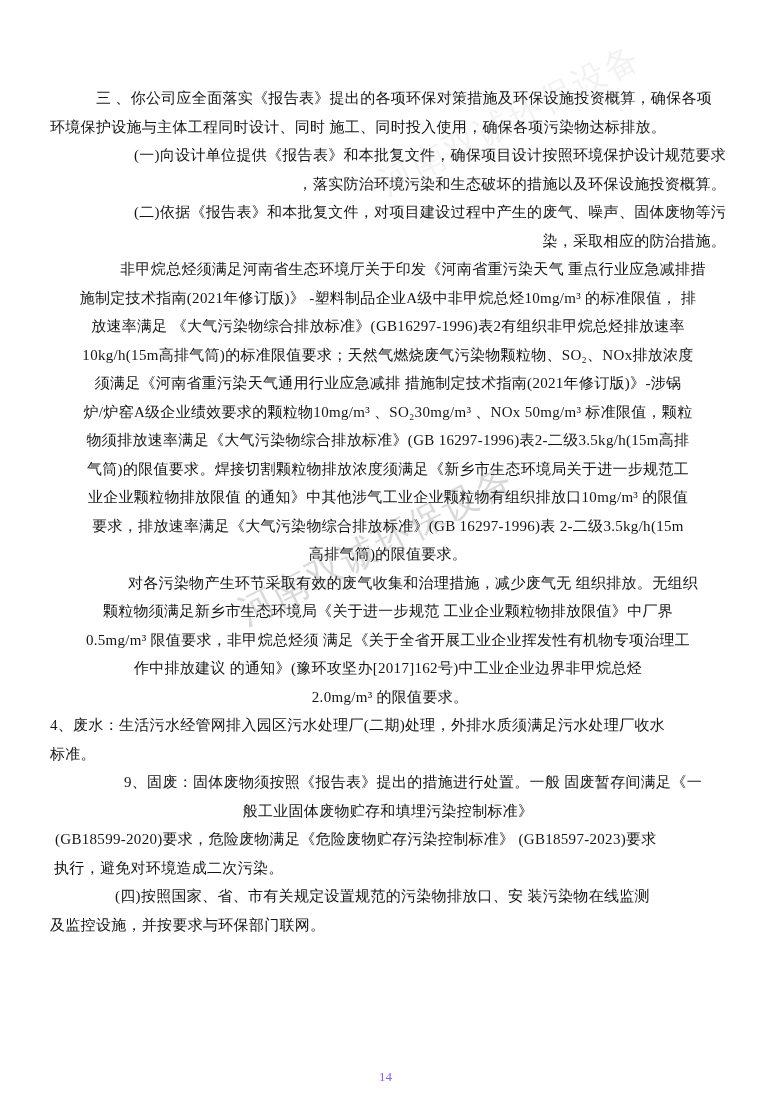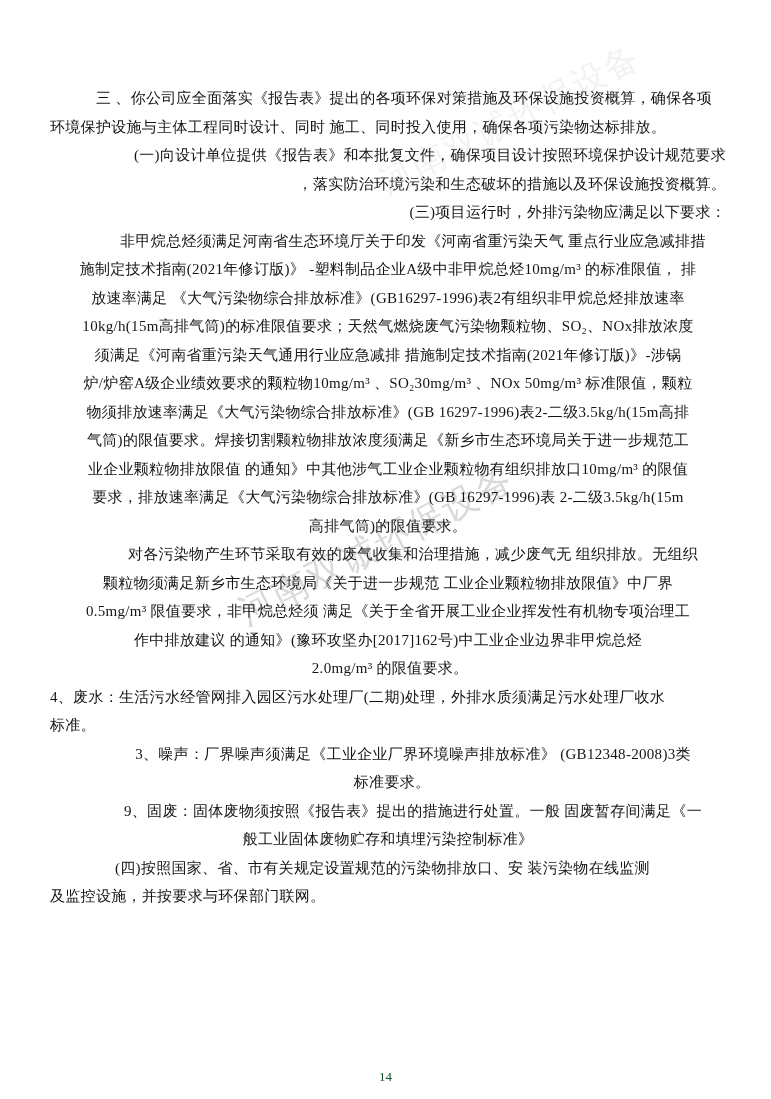--- a/index.html
+++ b/index.html
@@ -68,59 +68,60 @@
     opacity:0.16;
     transform:rotate(-27deg);
   }
   .footer{
     position:absolute;
     left:0;
     bottom:14px;
     width:100%;
     text-align:center;
     font-size:13px;
-    color:#14532d;
+    color:#8b5cf6;
   }
 </style>
 </head>
 <body>
 
 <div class="page">
 
   <div class="watermark wm-top">河南双诚环保设备</div>
   <div class="watermark wm-main">河南双诚环保设备</div>
 
   <div class="body-text">
     <p class="para ind-46">三 、你公司应全面落实《报告表》提出的各项环保对策措施及环保设施投资概算，确保各项
 环境保护设施与主体工程同时设计、同时 施工、同时投入使用，确保各项污染物达标排放。</p>
     <p class="para ind-63">(一)向设计单位提供《报告表》和本批复文件，确保项目设计按照环境保护设计规范要求
 ，落实防治环境污染和生态破坏的措施以及环保设施投资概算。</p>
-    <p class="para ind-63">(三)项目运行时，外排污染物应满足以下要求：</p>
+    <p class="para ind-63 mt-2">(二)依据《报告表》和本批复文件，对项目建设过程中产生的废气、噪声、固体废物等污
+染，采取相应的防治措施。</p>
     <p class="para lh-b ind-50 mt-8">非甲烷总烃须满足河南省生态环境厅关于印发《河南省重污染天气 重点行业应急减排措
 施制定技术指南(2021年修订版)》 -塑料制品企业A级中非甲烷总烃10mg/m³ 的标准限值， 排
 放速率满足 《大气污染物综合排放标准》(GB16297-1996)表2有组织非甲烷总烃排放速率
 10kg/h(15m高排气筒)的标准限值要求；天然气燃烧废气污染物颗粒物、SO₂、NOx排放浓度
 须满足《河南省重污染天气通用行业应急减排 措施制定技术指南(2021年修订版)》-涉锅
 炉/炉窑A级企业绩效要求的颗粒物10mg/m³ 、SO₂30mg/m³ 、NOx 50mg/m³ 标准限值，颗粒
 物须排放速率满足《大气污染物综合排放标准》(GB 16297-1996)表2-二级3.5kg/h(15m高排
 气筒)的限值要求。焊接切割颗粒物排放浓度须满足《新乡市生态环境局关于进一步规范工
 业企业颗粒物排放限值 的通知》中其他涉气工业企业颗粒物有组织排放口10mg/m³ 的限值
 要求，排放速率满足《大气污染物综合排放标准》(GB 16297-1996)表 2-二级3.5kg/h(15m
 高排气筒)的限值要求。</p>
     <p class="para lh-c ind-50 mt-8">对各污染物产生环节采取有效的废气收集和治理措施，减少废气无 组织排放。无组织
 颗粒物须满足新乡市生态环境局《关于进一步规范 工业企业颗粒物排放限值》中厂界
 0.5mg/m³ 限值要求，非甲烷总烃须 满足《关于全省开展工业企业挥发性有机物专项治理工
 作中排放建议 的通知》(豫环攻坚办[2017]162号)中工业企业边界非甲烷总烃
  2.0mg/m³ 的限值要求。</p>
     <p class="para lh-d ind-0 mt-4">4、废水：生活污水经管网排入园区污水处理厂(二期)处理，外排水质须满足污水处理厂收水
 标准。</p>
-    <p class="para lh-d ind-50 mt-4">3、噪声：厂界噪声须满足《工业企业厂界环境噪声排放标准》 (GB12348-2008)3类
-  标准要求。</p>
     <p class="para lh-d ind-50 mt-2">9、固废：固体废物须按照《报告表》提出的措施进行处置。一般 固废暂存间满足《一
 般工业固体废物贮存和填埋污染控制标准》</p>
+    <p class="para lh-d ind-5 mt-2">(GB18599-2020)要求，危险废物满足《危险废物贮存污染控制标准》 (GB18597-2023)要求
+ 执行，避免对环境造成二次污染。</p>
     <p class="para lh-d ind-65 mt-2">(四)按照国家、省、市有关规定设置规范的污染物排放口、安 装污染物在线监测
 及监控设施，并按要求与环保部门联网。</p>
 
   </div>
 
   <div class="footer">14</div>
 
 </div>
 
 </body></html>

